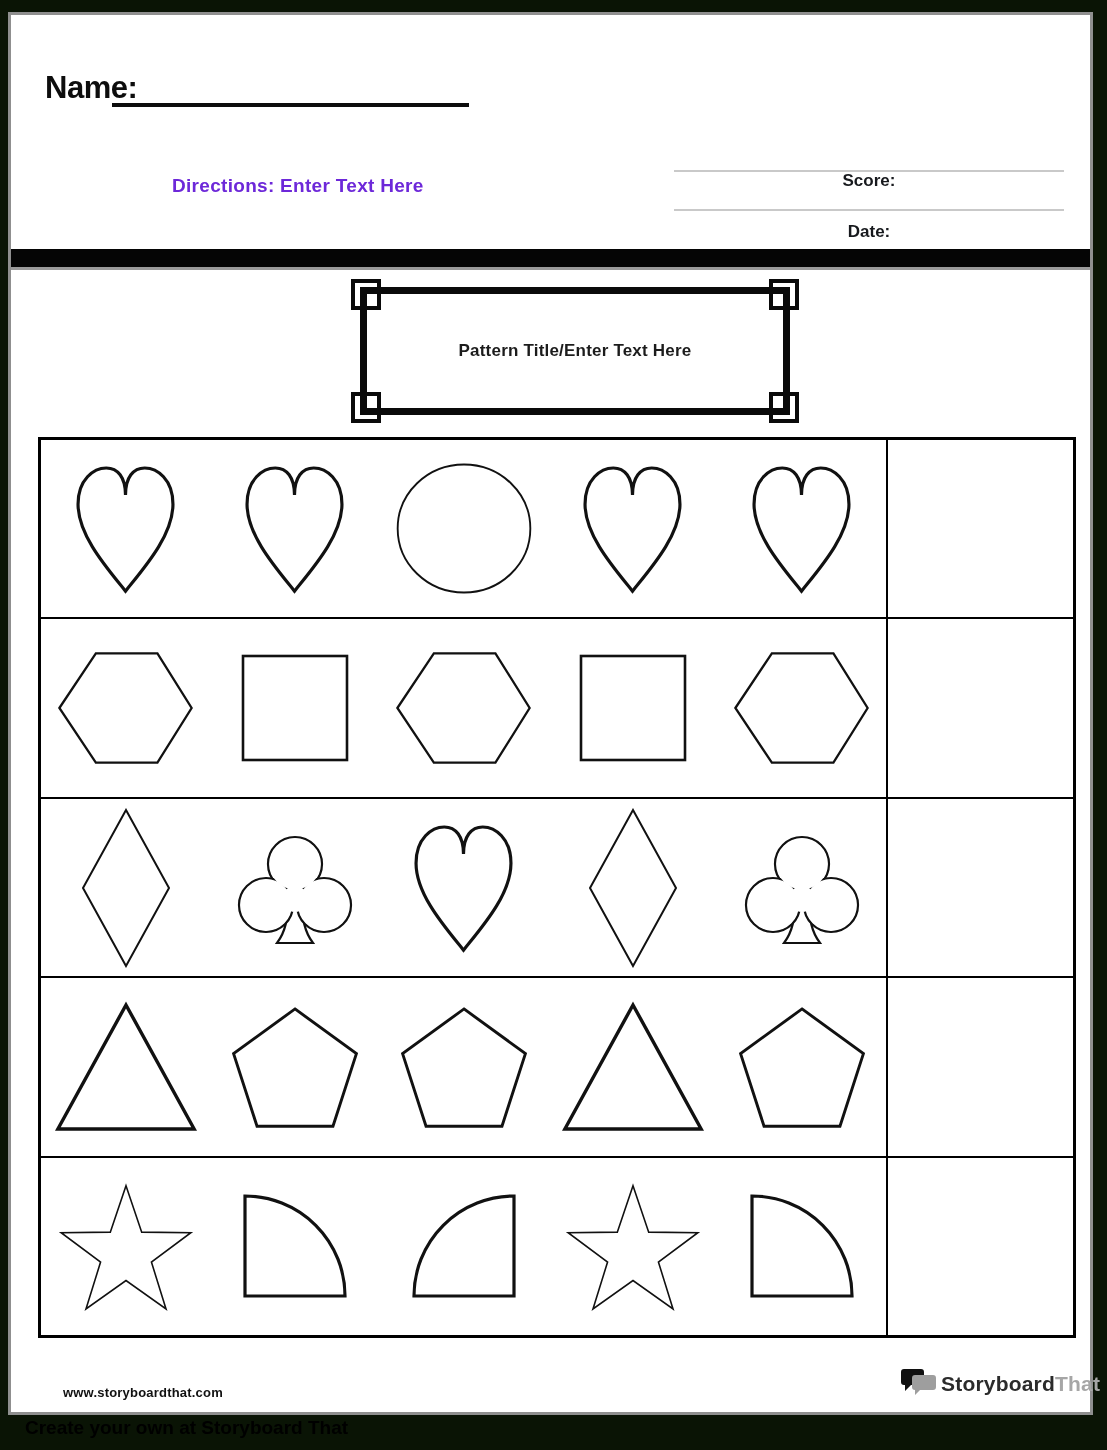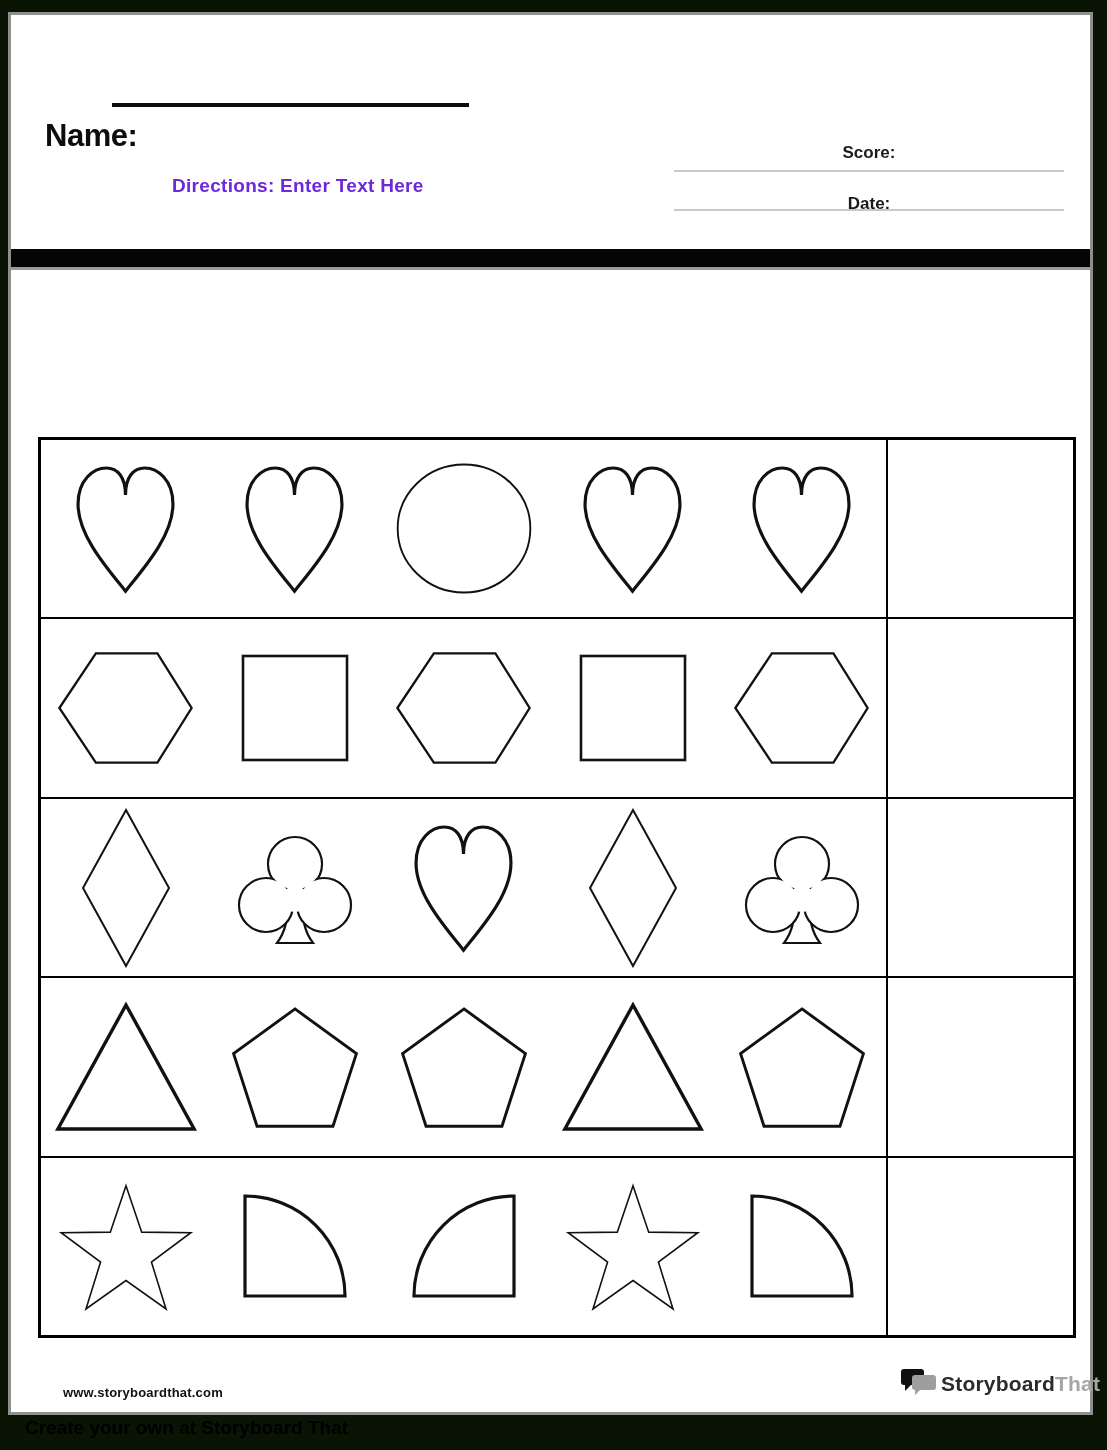--- a/index.html
+++ b/index.html
@@ -9,21 +9,21 @@
     font-family:"Liberation Sans", sans-serif;
   }
   .page{
     position:absolute;left:8px;top:12px;width:1079px;height:1397px;
     background:#ffffff;border:3px solid #8f8f8f;
   }
   .abs{position:absolute;}
   .name-label{font-size:31px;font-weight:bold;color:#0d0d0d;letter-spacing:-0.5px;}
   .name-underline{background:#0d0d0d;height:4px;width:357px;}
   .directions{font-size:19px;font-weight:bold;color:#6d28d9;letter-spacing:0.3px;}
-  .score-block{width:390px;text-align:center;}
+  .score-block{width:390px;text-align:center;margin-top:28px;}
   .score-label{font-size:17px;font-weight:bold;color:#17191d;}
   .thin-underline{height:2px;background:#c9c9c9;width:390px;}
   .black-bar{left:0;top:234px;width:100%;height:18px;background:#050505;border-bottom:3px solid #9b9b9b;}
   
   .title-frame{left:349px;top:272px;width:430px;height:128px;}
   .title-frame .main-rect{position:absolute;inset:0;border:7px solid #0a0a0a;}
   .corner-sq{position:absolute;width:22px;height:23px;border:4px solid #0a0a0a;background:transparent;}
   .corner-sq.tl{left:-9px;top:-8px;}
   .corner-sq.tr{right:-9px;top:-8px;}
   .corner-sq.bl{left:-9px;bottom:-8px;}
@@ -44,36 +44,44 @@
   .logo-text{font-size:21px;font-weight:bold;letter-spacing:0.2px;}
   .logo-text .p1{color:#2b2b2b;}
   .logo-text .p2{color:#a6a6a6;}
   .banner-text{position:absolute;left:25px;top:1417px;font-size:19px;font-weight:bold;color:#000;}
 </style>
 </head>
 <body>
 
 <div class="page">
 
-  <div class="abs name-label" style="left:34px;top:55px;margin-top:48px;">Name:</div>
+  <div class="abs name-label" style="left:34px;top:55px;">Name:</div>
   <div class="abs name-underline" style="left:101px;top:88px;"></div>
 
   <div class="abs directions" style="left:161px;top:160px;">Directions: Enter Text Here</div>
 
   <div class="abs score-block" style="left:663px;top:128px;">
     <span class="score-label">Score:</span>
   </div>
   <div class="abs thin-underline" style="left:663px;top:155px;"></div>
   <div class="abs score-block" style="left:663px;top:179px;">
     <span class="score-label">Date:</span>
   </div>
   <div class="abs thin-underline" style="left:663px;top:194px;"></div>
 
   <div class="abs black-bar"></div>
 
+  <div class="abs title-frame">
+    <div class="corner-sq tl"></div>
+    <div class="corner-sq tr"></div>
+    <div class="corner-sq bl"></div>
+    <div class="corner-sq br"></div>
+    <div class="main-rect"></div>
+    <div class="title-text">Pattern Title/Enter Text Here</div>
+  </div>
 
   <div class="abs pattern-table" id="pattern-rows">
       <div class="p-row">
         <div class="p-shapes">
           <div class="p-slot">
             <svg width="113" height="136" viewBox="0 0 100 120" fill="#ffffff" stroke="#111111" stroke-width="2.8" stroke-linejoin="miter">
               <path d="M50,115 C34,95 8,66 8,38 C8,16 22,6 33,6 C43,6 50,14 50,30 C50,14 57,6 67,6 C78,6 92,16 92,38 C92,66 66,95 50,115 Z"></path>
             </svg>
           </div>
           <div class="p-slot">

